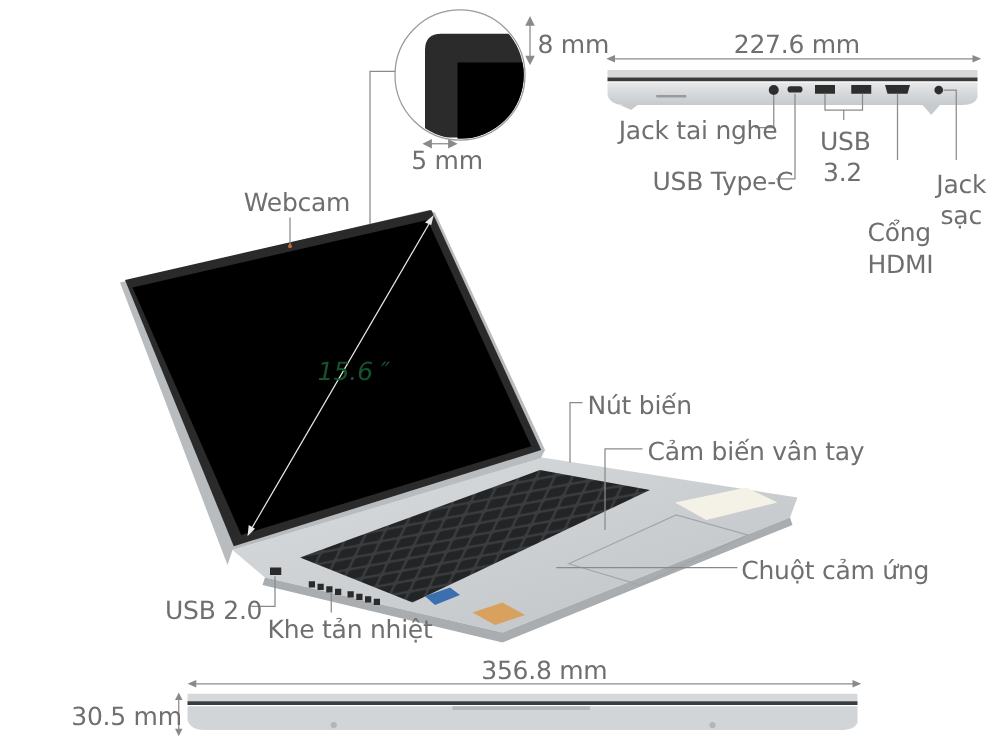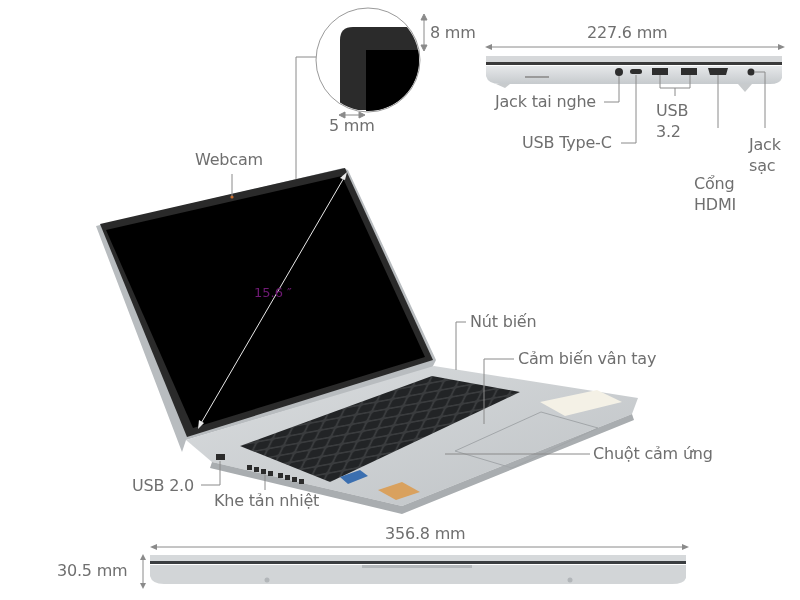--- a/index.html
+++ b/index.html
@@ -1,21 +1,21 @@
 <!DOCTYPE html>
 <html><head>
 <meta charset="utf-8">
 <style>
   html, body { margin:0; padding:0; background:#ffffff; }
   body { width:800px; height:600px; position:relative; overflow:hidden;
          font-family:"DejaVu Sans", "Liberation Sans", sans-serif; color:#6d6d6d; }
-  .lbl { position:absolute; font-size:16px; color:#6f6f6f; white-space:nowrap; line-height:1.1; letter-spacing:-0.2px; }
-  .lbl.c { text-align:left; }
+  .lbl { position:absolute; font-size:20px; color:#6f6f6f; white-space:nowrap; line-height:1.1; letter-spacing:-0.2px; }
+  .lbl.c { text-align:center; }
   svg { position:absolute; left:0; top:0; }
-  .screen-label { position:absolute; color:#701a75; font-size:13px; white-space:nowrap; }
+  .screen-label { position:absolute; color:#14532d; font-size:20px; white-space:nowrap;font-style:italic; }
 </style>
 </head>
 <body>
 
 <svg width="800" height="600" viewBox="0 0 800 600">
   <defs>
     <linearGradient id="deck" x1="0" y1="0" x2="1" y2="1">
       <stop offset="0" stop-color="#d9dcde"></stop>
       <stop offset="1" stop-color="#bfc3c6"></stop>
     </linearGradient>

